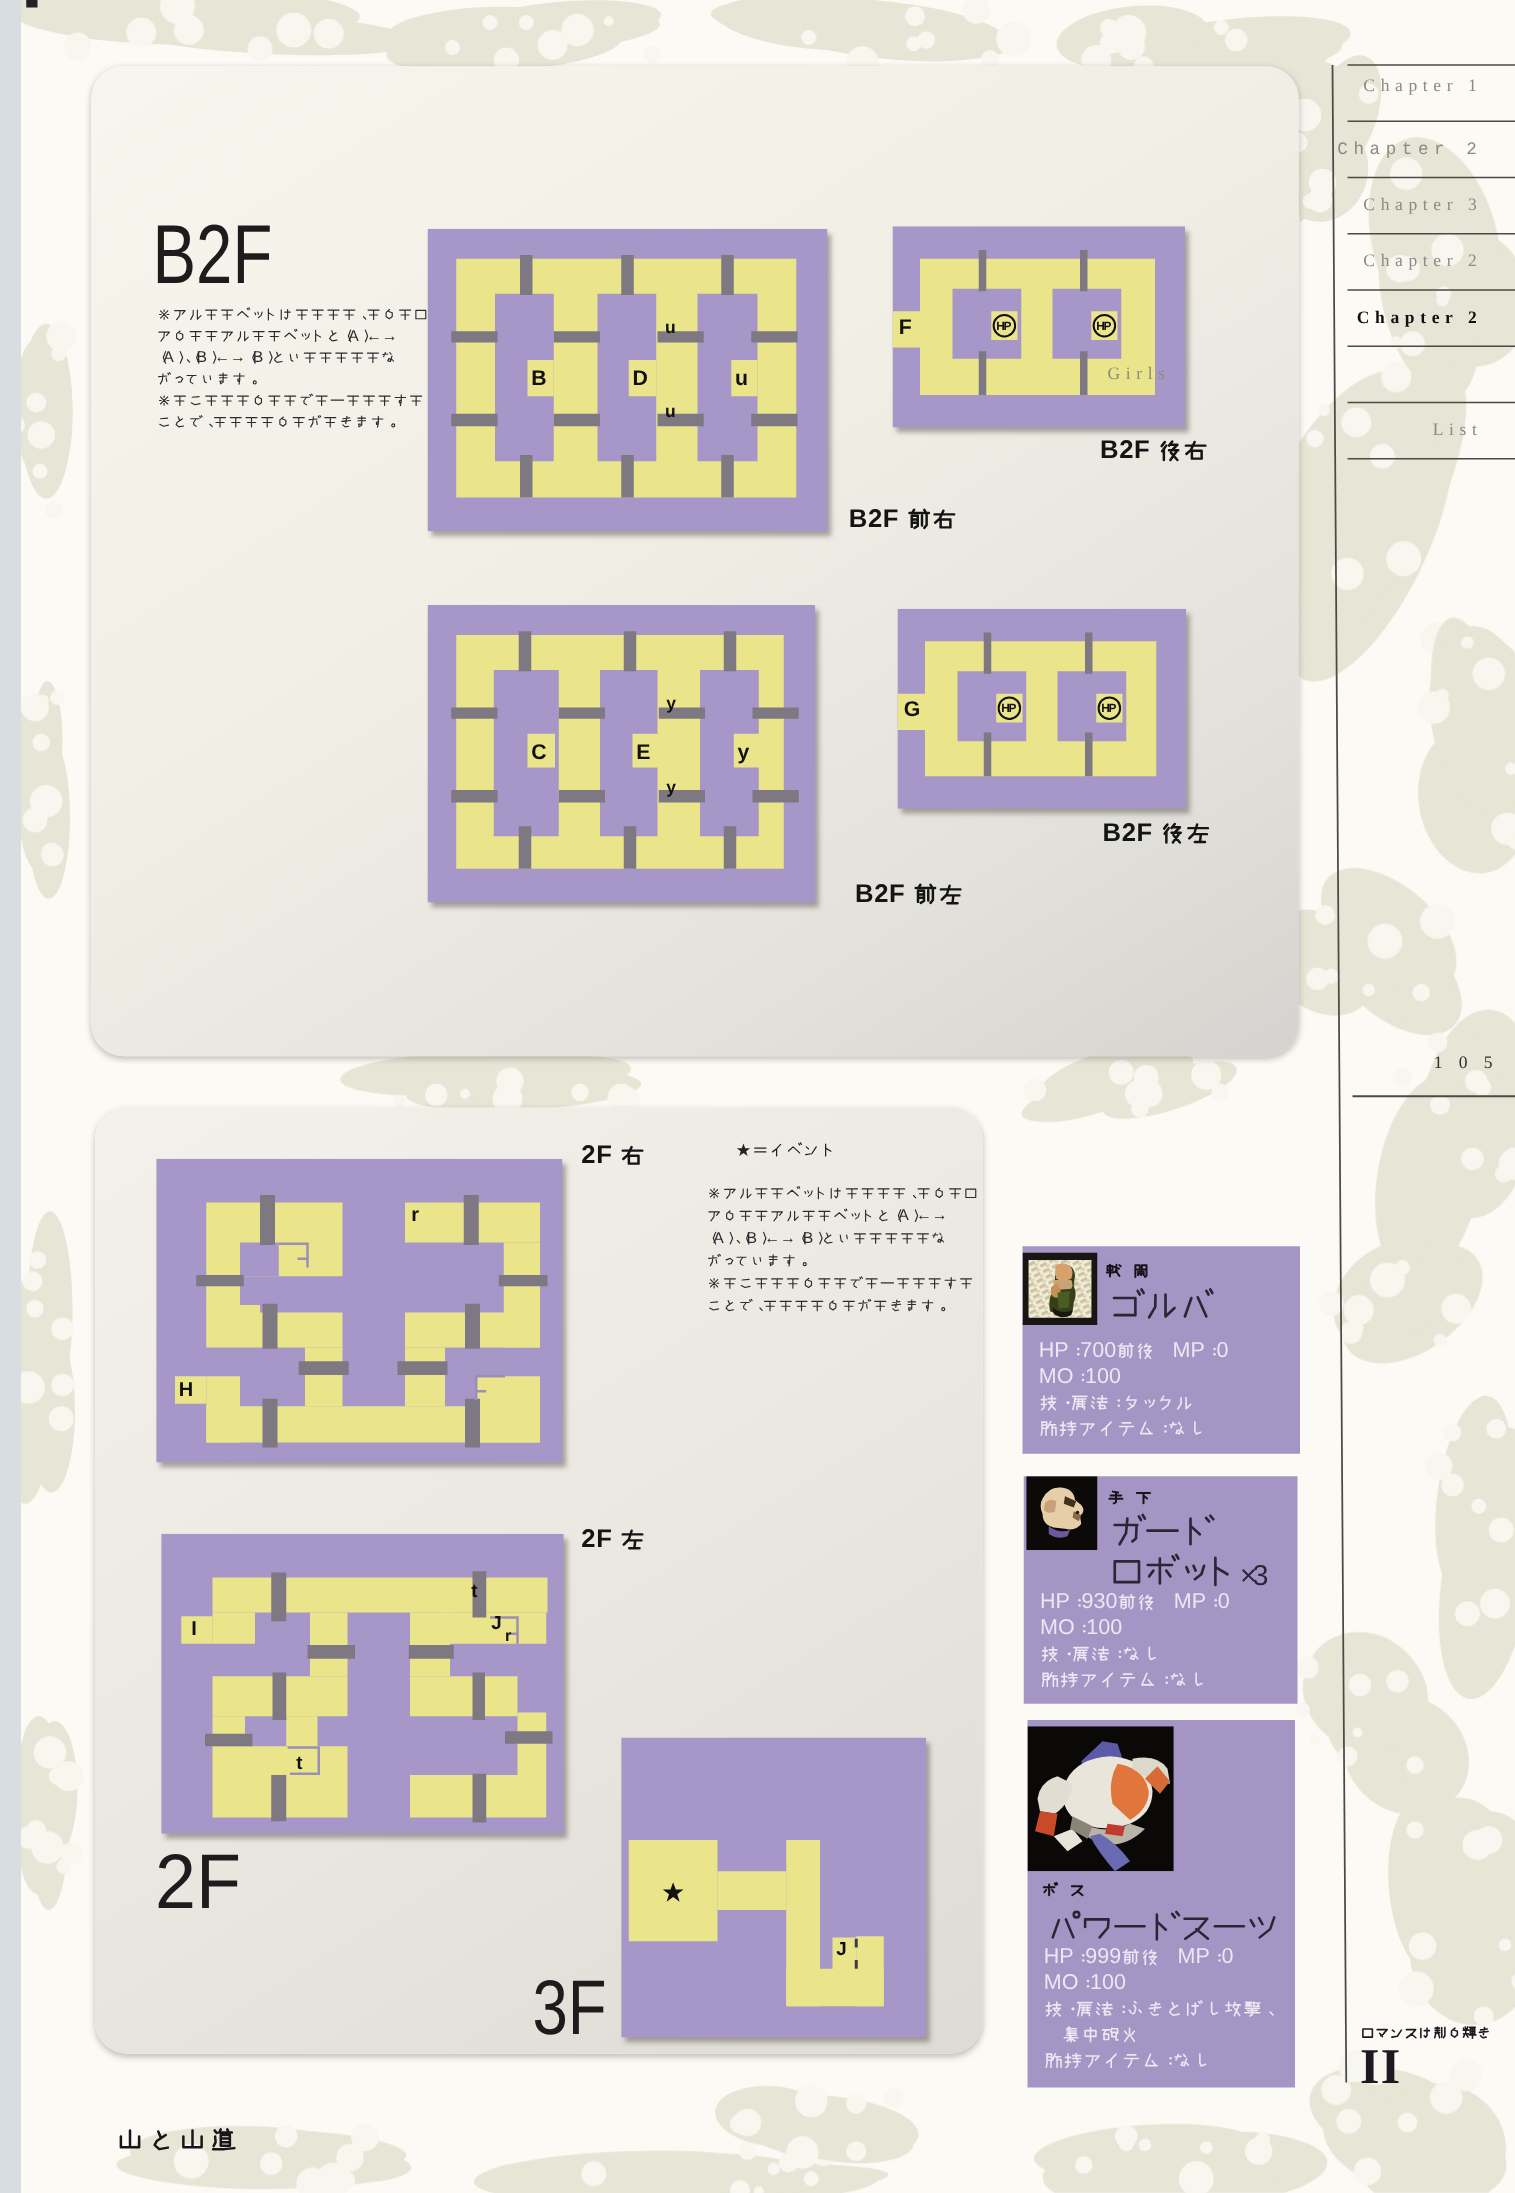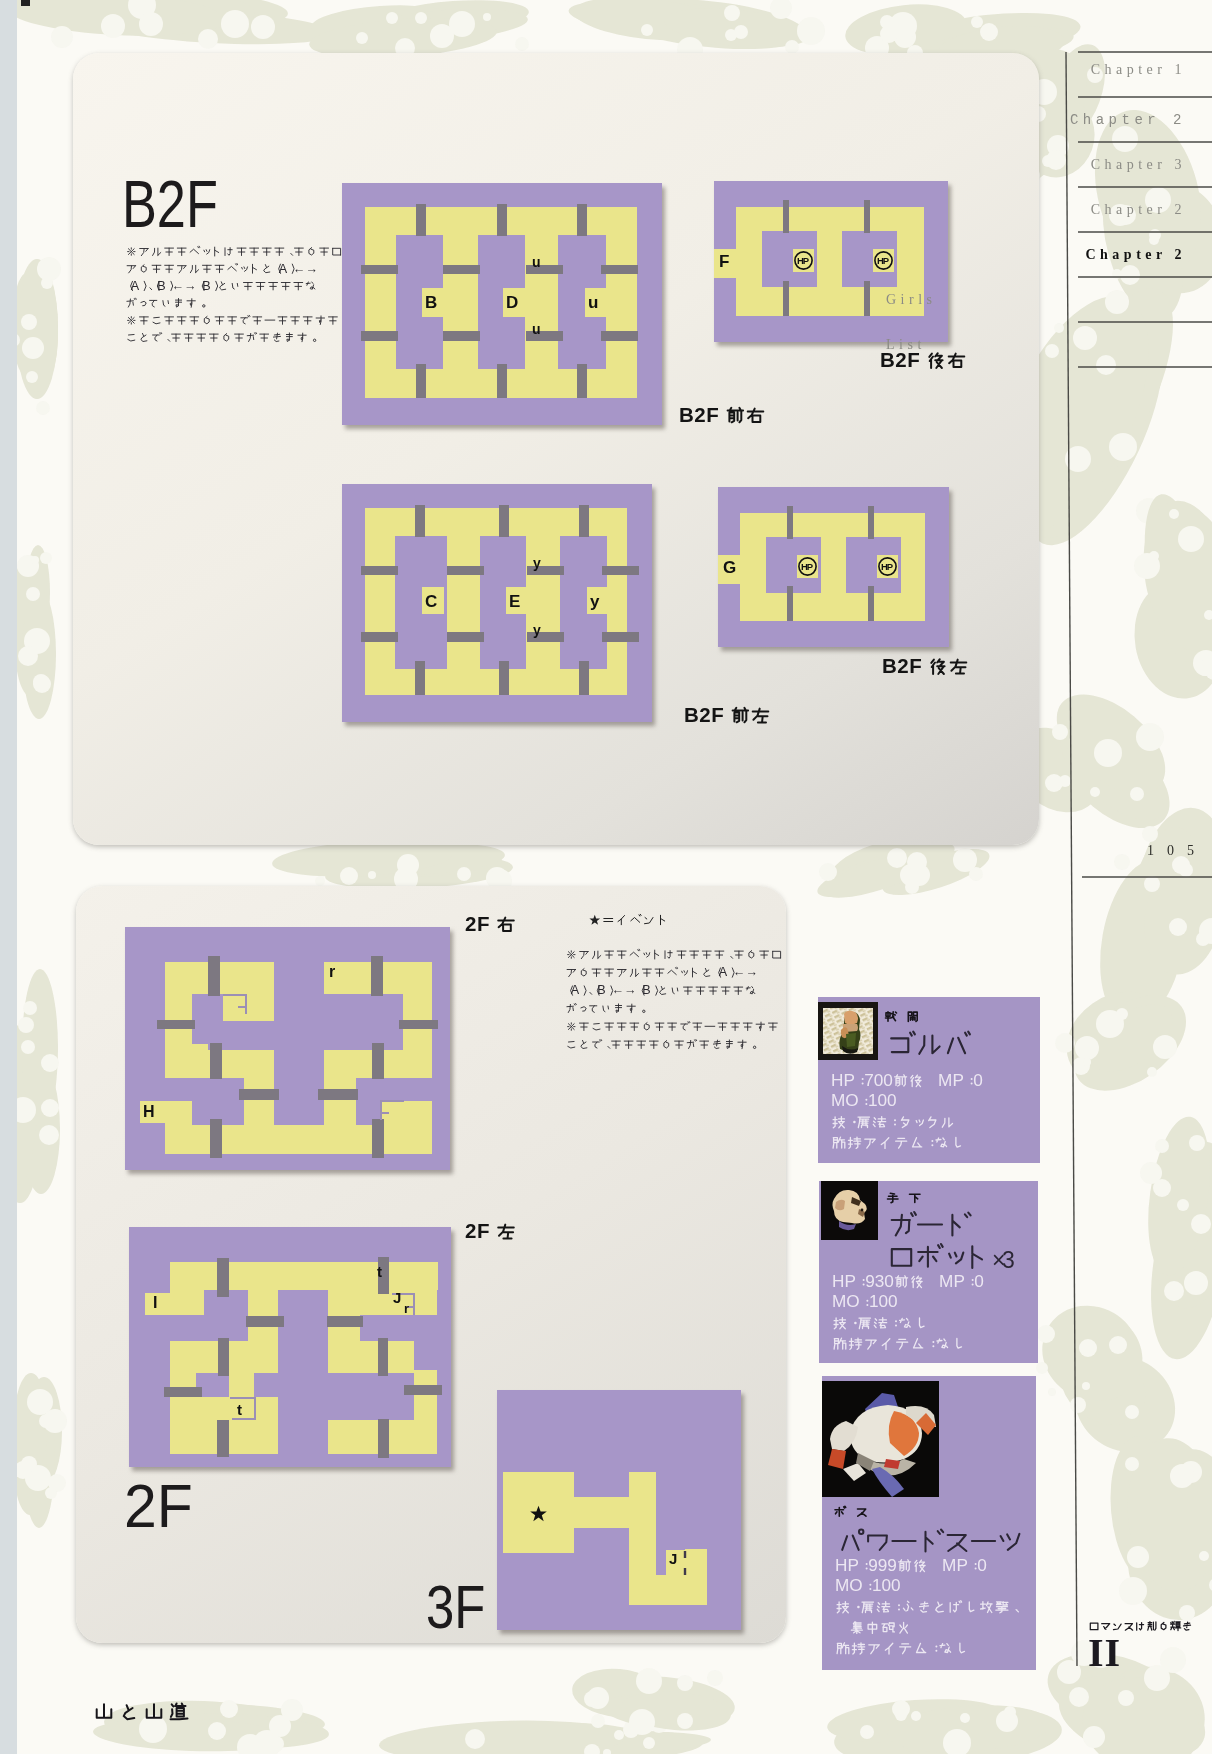--- a/index.html
+++ b/index.html
@@ -722,21 +722,21 @@
     <line x1="1078" y1="322" x2="1212" y2="322" stroke="#4a4a46" stroke-width="1.3"></line>
     <line x1="1078" y1="367" x2="1212" y2="367" stroke="#4a4a46" stroke-width="1.3"></line>
     <line x1="1082" y1="877" x2="1212" y2="877" stroke="#4a4a46" stroke-width="1.5"></line>
   </svg>
 <div class="abs" style="left:886px;top:62px;width:300px;text-align:right;font-family:'Liberation Serif',serif;font-size:14px;font-weight:400;color:#8b8b85;letter-spacing:4.5px">Chapter 1</div>
 <div class="abs" style="left:886px;top:112px;width:300px;text-align:right;font-family:Liberation Mono, monospace;font-size:14px;font-weight:400;color:#8b8b85;letter-spacing:4.5px">Chapter 2</div>
 <div class="abs" style="left:886px;top:157px;width:300px;text-align:right;font-family:'Liberation Serif',serif;font-size:14px;font-weight:400;color:#8b8b85;letter-spacing:4.5px">Chapter 3</div>
 <div class="abs" style="left:886px;top:202px;width:300px;text-align:right;font-family:'Liberation Serif',serif;font-size:14px;font-weight:400;color:#8b8b85;letter-spacing:4.5px">Chapter 2</div>
 <div class="abs" style="left:886px;top:247px;width:300px;text-align:right;font-family:'Liberation Serif',serif;font-size:14px;font-weight:700;color:#111;letter-spacing:4.5px">Chapter 2</div>
 <div class="abs" style="left:886px;top:292px;width:300px;font-family:'Liberation Serif',serif;font-size:14px;font-weight:400;color:#8b8b85;letter-spacing:4.5px">Girls</div>
-<div class="abs" style="left:886px;top:337px;width:300px;font-family:'Liberation Serif',serif;font-size:14px;font-weight:400;color:#8b8b85;letter-spacing:4.5px">List</div>
+<div class="abs" style="left:886px;top:337px;width:300px;text-align:right;font-family:'Liberation Serif',serif;font-size:14px;font-weight:400;color:#8b8b85;letter-spacing:4.5px">List</div>
 <div class="abs" style="left:936px;top:843px;width:271px;text-align:right;font-family:'Liberation Serif',serif;font-size:14px;color:#2e2e2a;letter-spacing:13px">105</div>
 <div style="position:absolute;left:818px;top:997px;width:222px;height:166px;background:#a595c5"></div>
 <svg style="position:absolute;left:818px;top:1002px" width="60" height="58">
 
 <rect x="0" y="0" width="60" height="58" fill="#181512"></rect>
 <rect x="5" y="6" width="50" height="46" fill="#f4efe2"></rect>
 <defs>
       <pattern id="hatch" width="8" height="5" patternUnits="userSpaceOnUse" patternTransform="rotate(-26)">
 <rect width="8" height="5" fill="#f1ebdb"></rect>
         <rect x="0" y="0" width="5.5" height="2.4" fill="#cdc29a"></rect>

